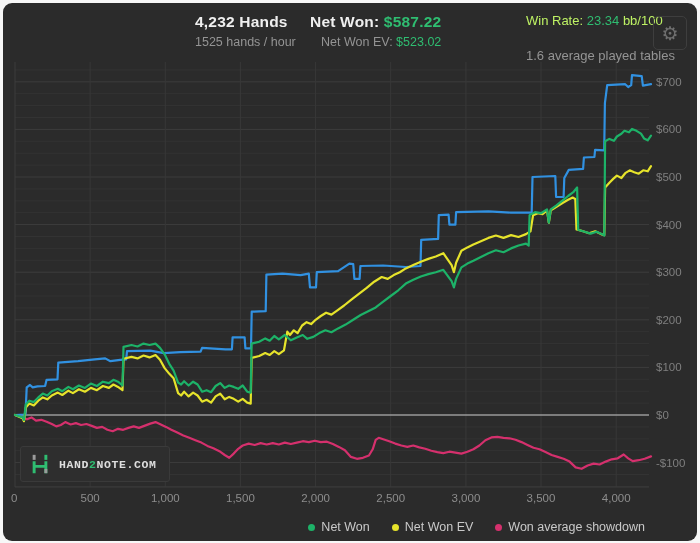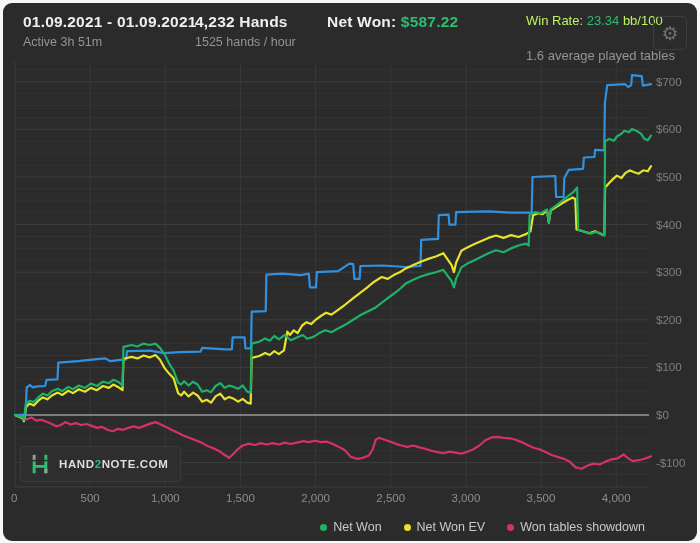--- a/index.html
+++ b/index.html
@@ -1,59 +1,56 @@
 <!DOCTYPE html>
 <html><head>
 <meta charset="utf-8">
 <style>
   html,body{margin:0;padding:0;background:#e9e9e9;}
   .page{position:relative;width:700px;height:543px;background:#f7f7f7;font-family:"Liberation Sans",sans-serif;overflow:hidden;}
   .card{position:absolute;left:3px;top:3px;right:3px;bottom:2px;background:#2b2b2b;border-radius:9px;overflow:hidden;}
   
   .hdr{position:absolute;left:0;top:0;width:100%;height:56px;}
   .col{position:absolute;top:10px;}
-  .c1{left:20px;} .c2{left:192px;} .c3{left:324px;text-align:right;} .c4{left:523px;}
+  .c1{left:20px;} .c2{left:192px;} .c3{left:307px;text-align:right;} .c4{left:523px;}
   .big{font-size:15.5px;font-weight:bold;color:#efefef;letter-spacing:.2px;white-space:nowrap;}
   .sub{font-size:12.5px;color:#949494;margin-top:4px;white-space:nowrap;}
   .green{color:#2fbd71;}
   .gray{color:#bef264;}
   .c3 .sub{padding-left:7px;}
   .c4 .big2{font-size:13px;color:#9c9c9c;font-weight:normal;white-space:nowrap;}
   .c4 .sub{margin-top:20px;font-size:13px;}
   .gearbtn{position:absolute;right:10px;top:13px;width:32px;height:32px;border:1px solid #3e3e3e;border-radius:5px;display:flex;align-items:center;justify-content:center;color:#6f6f6f;font-size:19px;cursor:pointer;background:transparent;}
   
   svg.chart{position:absolute;left:0;top:0;}
   svg text{font-family:"Liberation Sans",sans-serif;}
   
   .logo{position:absolute;left:17px;top:443px;display:flex;align-items:center;gap:8px;padding:6px 12px 6px 8px;border:1px solid #3a3a3a;background:#2e2e2e;border-radius:3px;cursor:pointer;}
-  .logo-text{font-size:11.5px;font-weight:bold;color:#dedede;letter-spacing:.6px;white-space:nowrap;}
+  .logo-text{font-size:11.5px;font-weight:bold;color:#dedede;letter-spacing:.6px;white-space:nowrap;font-family:Liberation Mono, monospace;}
   .logo-text .accent{color:#2fbd71;}
   
   .legend{position:absolute;right:52px;top:517px;display:flex;gap:22px;align-items:center;}
   .legend .item{display:flex;align-items:center;gap:6px;cursor:pointer;}
   .legend .dot{width:7px;height:7px;border-radius:50%;}
   .legend .lab{font-size:12.5px;color:#c9c9c9;white-space:nowrap;}
 </style>
 </head>
 <body>
 
 <div class="page">
   <div class="card">
 
     <div class="hdr">
-      <div class="col c1">
-        <div class="big">01.09.2021 - 01.09.2021</div>
-        <div class="sub">Active 3h 51m</div>
-      </div>
       <div class="col c2">
         <div class="big">4,232 Hands</div>
         <div class="sub">1525 hands / hour</div>
       </div>
       <div class="col c3">
         <div class="big"><span>Net Won:</span> <span class="green">$587.22</span></div>
+        <div class="sub"><span>Net Won EV:</span> <span class="green">$523.02</span></div>
       </div>
       <div class="col c4">
         <div class="big2"><span class="gray">Win Rate:</span> <span class="green">23.34</span> <span class="gray">bb/100</span></div>
         <div class="sub">1.6 average played tables</div>
       </div>
       <div class="gearbtn">
           <span>⚙</span>
         </div>
     </div>
 
@@ -142,18 +139,18 @@
         <div class="item">
           <span class="dot" style="background: rgb(29, 178, 104);"></span>
           <span class="lab">Net Won</span>
         </div>
         <div class="item">
           <span class="dot" style="background: rgb(230, 227, 43);"></span>
           <span class="lab">Net Won EV</span>
         </div>
         <div class="item">
           <span class="dot" style="background: rgb(213, 48, 109);"></span>
-          <span class="lab">Won tables showdown</span>
+          <span class="lab">Won average showdown</span>
         </div>
       </div>
 
   </div>
 </div>
 
 </body></html>

